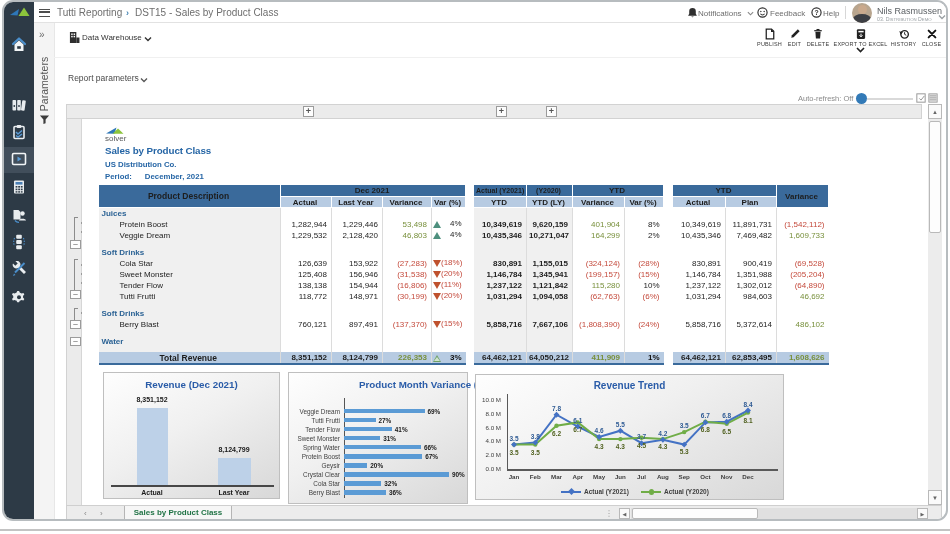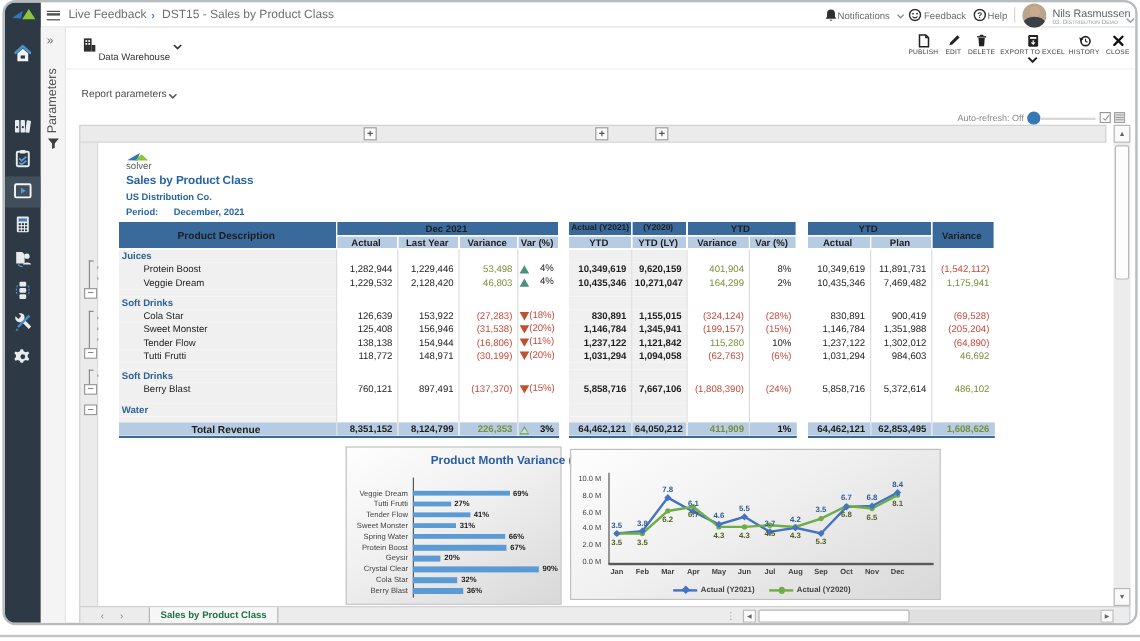--- a/index.html
+++ b/index.html
@@ -37,21 +37,21 @@
 </style>
 </head>
 <body>
 <div id="stage">
   <div class="win">
 
     <div class="topbar">
       <div class="abs" style="left:4.5px;top:6.5px;width:11px;height:8px;border-top:1.8px solid #4d4d4d;border-bottom:1.8px solid #4d4d4d;">
           <div style="height:1.8px;background:#4d4d4d;margin-top:1.4px;"></div>
         </div>
-      <div class="bc" style="left:23px;">Live Feedback</div>
+      <div class="bc" style="left:23px;">Tutti Reporting</div>
       <div class="bc" style="left:92px;color:#4a87b5;font-weight:bold;font-size:9px;top:5.5px;">›</div>
       <div class="bc" style="left:101px;">DST15 - Sales by Product Class</div>
 
       <svg class="hicon" style="left:653px;top:4.5px;" width="11" height="12" viewBox="0 0 12 13">
           <path d="M6 1 a3.6 3.6 0 0 1 3.6 3.6 v2.8 l1.2 2 h-9.6 l1.2-2 v-2.8 A3.6 3.6 0 0 1 6 1 Z" fill="#2f2f2f"></path>
           <path d="M4.7 10.2 a1.4 1.4 0 0 0 2.6 0 Z" fill="#2f2f2f"></path>
         </svg>
       <div class="htext" style="left:664px;">Notifications</div>
       <svg class="hicon" style="left:713px;top:9px;" width="7" height="5" viewBox="0 0 8 5">
           <path d="M1 1 L4 4 L7 1" stroke="#888" stroke-width="1.3" fill="none"></path>
@@ -156,21 +156,21 @@
     </div>
 
     <svg class="abs" style="left:65px;top:29px;" width="11" height="13" viewBox="0 0 12 14">
         <rect x="1" y="1" width="7" height="12" fill="#2f2f2f"></rect>
         <rect x="2.4" y="2.6" width="1.6" height="1.6" fill="#fff"></rect>
         <rect x="5" y="2.6" width="1.6" height="1.6" fill="#fff"></rect>
         <rect x="2.4" y="5.2" width="1.6" height="1.6" fill="#fff"></rect>
         <rect x="5" y="5.2" width="1.6" height="1.6" fill="#fff"></rect>
         <rect x="8" y="7" width="3.4" height="6" fill="#2f2f2f"></rect>
       </svg>
-    <div class="abs" style="left:78px;top:31px;font-size:8px;color:#333;margin-top:10px;">Data Warehouse</div>
+    <div class="abs" style="left:78px;top:31px;font-size:8px;color:#333;">Data Warehouse</div>
     <svg class="abs" style="left:140px;top:34.5px;" width="8" height="5" viewBox="0 0 8 5">
         <path d="M1 0.5 L4 3.5 L7 0.5" stroke="#333" stroke-width="1.4" fill="none"></path>
       </svg>
 
     <div class="abs" style="left:50px;top:55px;right:0;height:1px;background:#f0f0f0;"></div>
     <div class="tool" style="left:735.5px;top:26px;width:60px;">
         <svg width="12" height="12" viewBox="0 0 16 16" style="display:block;margin:0 auto;">
           <path d="M3 1.5 h7 l3 3 v10 h-10 Z" fill="none" stroke="#222" stroke-width="1.7"></path>
           <path d="M10 1.5 v3 h3" fill="none" stroke="#222" stroke-width="1.4"></path>
         </svg>
@@ -550,21 +550,21 @@
               <td></td>
             </tr>
 <tr style="height:11px">
               <td class="num cb">10,349,619</td>
               <td class="num cb">11,891,731</td>
               <td class="num red">(1,542,112)</td>
             </tr>
 <tr style="height:11px">
               <td class="num cb">10,435,346</td>
               <td class="num cb">7,469,482</td>
-              <td class="num olv">1,175,941</td>
+              <td class="num olv">1,609,733</td>
             </tr>
 <tr style="height:6px">
               <td class="cb"></td>
               <td class="cb"></td>
               <td></td>
             </tr>
 <tr style="height:11px">
               <td class="cb"></td>
               <td class="cb"></td>
               <td></td>
@@ -623,20 +623,30 @@
               <td class="tot num cb">64,462,121</td>
               <td class="tot num cb">62,853,495</td>
               <td class="tot num olv">1,608,626</td>
             </tr>
         <tr style="height:2px;">
               <td colspan="3" style="background:#3a6a9b;padding:0;"></td>
             </tr>
       </tbody>
         </table>
 
+      <div class="chartbox" style="left:21px;top:253px;width:177px;height:127px;">
+        <div class="ctitle" style="top:6px;font-size:9.8px;">Revenue (Dec 2021)</div>
+        <div class="abs" style="left:32.5px;top:35px;width:31.5px;height:77px;background:#bdd1e8;"></div>
+        <div class="abs" style="left:114px;top:84.7px;width:32.5px;height:27.3px;background:#bdd1e8;"></div>
+        <div class="abs" style="left:18px;top:23px;width:60px;text-align:center;font-size:7px;font-weight:bold;color:#1a1a1a;">8,351,152</div>
+        <div class="abs" style="left:100px;top:73px;width:60px;text-align:center;font-size:7px;font-weight:bold;color:#1a1a1a;">8,124,799</div>
+        <div class="abs" style="left:7px;top:112px;width:163px;height:1.5px;background:#474747;"></div>
+        <div class="abs" style="left:18px;top:116px;width:60px;text-align:center;font-size:7px;font-weight:bold;color:#1a1a1a;">Actual</div>
+        <div class="abs" style="left:100px;top:116px;width:60px;text-align:center;font-size:7px;font-weight:bold;color:#1a1a1a;">Last Year</div>
+      </div>
 
       <div class="chartbox" style="left:206px;top:253px;width:180px;height:132px;padding-left:46px;">
         <div class="ctitle" style="top:6px;font-size:9.8px;">Product Month Variance (%)</div>
         <div class="abs" style="left:54.5px;top:24.5px;width:1.5px;height:100px;background:#555;"></div>
         <div class="abs" style="left:0px;top:34.8px;width:51px;text-align:right;font-size:6.4px;color:#3f3f3f;white-space:nowrap;">Veggie Dream</div>
 <div class="abs" style="left:55px;top:35.6px;width:80.5px;height:4.6px;background:#5b9bd5;"></div>
 <div class="abs" style="left:138.5px;top:34.8px;font-size:6.4px;font-weight:bold;color:#1a1a1a;">69%</div>
 <div class="abs" style="left:0px;top:43.9px;width:51px;text-align:right;font-size:6.4px;color:#3f3f3f;white-space:nowrap;">Tutti Frutti</div>
 <div class="abs" style="left:55px;top:44.7px;width:31.5px;height:4.6px;background:#5b9bd5;"></div>
 <div class="abs" style="left:89.5px;top:43.9px;font-size:6.4px;font-weight:bold;color:#1a1a1a;">27%</div>
@@ -660,20 +670,21 @@
 <div class="abs" style="left:163.0px;top:98.3px;font-size:6.4px;font-weight:bold;color:#1a1a1a;">90%</div>
 <div class="abs" style="left:0px;top:107.4px;width:51px;text-align:right;font-size:6.4px;color:#3f3f3f;white-space:nowrap;">Cola Star</div>
 <div class="abs" style="left:55px;top:108.2px;width:37.3px;height:4.6px;background:#5b9bd5;"></div>
 <div class="abs" style="left:95.3px;top:107.4px;font-size:6.4px;font-weight:bold;color:#1a1a1a;">32%</div>
 <div class="abs" style="left:0px;top:116.4px;width:51px;text-align:right;font-size:6.4px;color:#3f3f3f;white-space:nowrap;">Berry Blast</div>
 <div class="abs" style="left:55px;top:117.2px;width:42.0px;height:4.6px;background:#5b9bd5;"></div>
 <div class="abs" style="left:100.0px;top:116.4px;font-size:6.4px;font-weight:bold;color:#1a1a1a;">36%</div>
       </div>
 
       <div class="chartbox" style="left:393px;top:255px;width:309px;height:126px;">
+        <div class="ctitle" style="top:5px;font-size:10px;">Revenue Trend</div>
         <svg class="abs" style="left:0;top:0;" width="309" height="126" viewBox="0 0 309 126">
 <polyline points="38.0,69.6 59.3,67.6 80.5,39.7 101.8,51.5 123.1,62.0 144.4,55.7 165.6,68.2 186.9,64.8 208.2,69.6 229.4,47.4 250.7,46.7 272.0,35.5" fill="none" stroke="#4472c4" stroke-width="2"></polyline>
 <polyline points="38.0,69.6 59.3,69.6 80.5,50.8 101.8,47.4 123.1,64.1 144.4,64.1 165.6,62.7 186.9,64.1 208.2,57.1 229.4,46.7 250.7,48.8 272.0,37.6" fill="none" stroke="#70ad47" stroke-width="2"></polyline>
 <circle cx="38.0" cy="69.6" r="2.2" fill="#70ad47"></circle>
 <circle cx="59.3" cy="69.6" r="2.2" fill="#70ad47"></circle>
 <circle cx="80.5" cy="50.8" r="2.2" fill="#70ad47"></circle>
 <circle cx="101.8" cy="47.4" r="2.2" fill="#70ad47"></circle>
 <circle cx="123.1" cy="64.1" r="2.2" fill="#70ad47"></circle>
 <circle cx="144.4" cy="64.1" r="2.2" fill="#70ad47"></circle>
 <circle cx="165.6" cy="62.7" r="2.2" fill="#70ad47"></circle>

